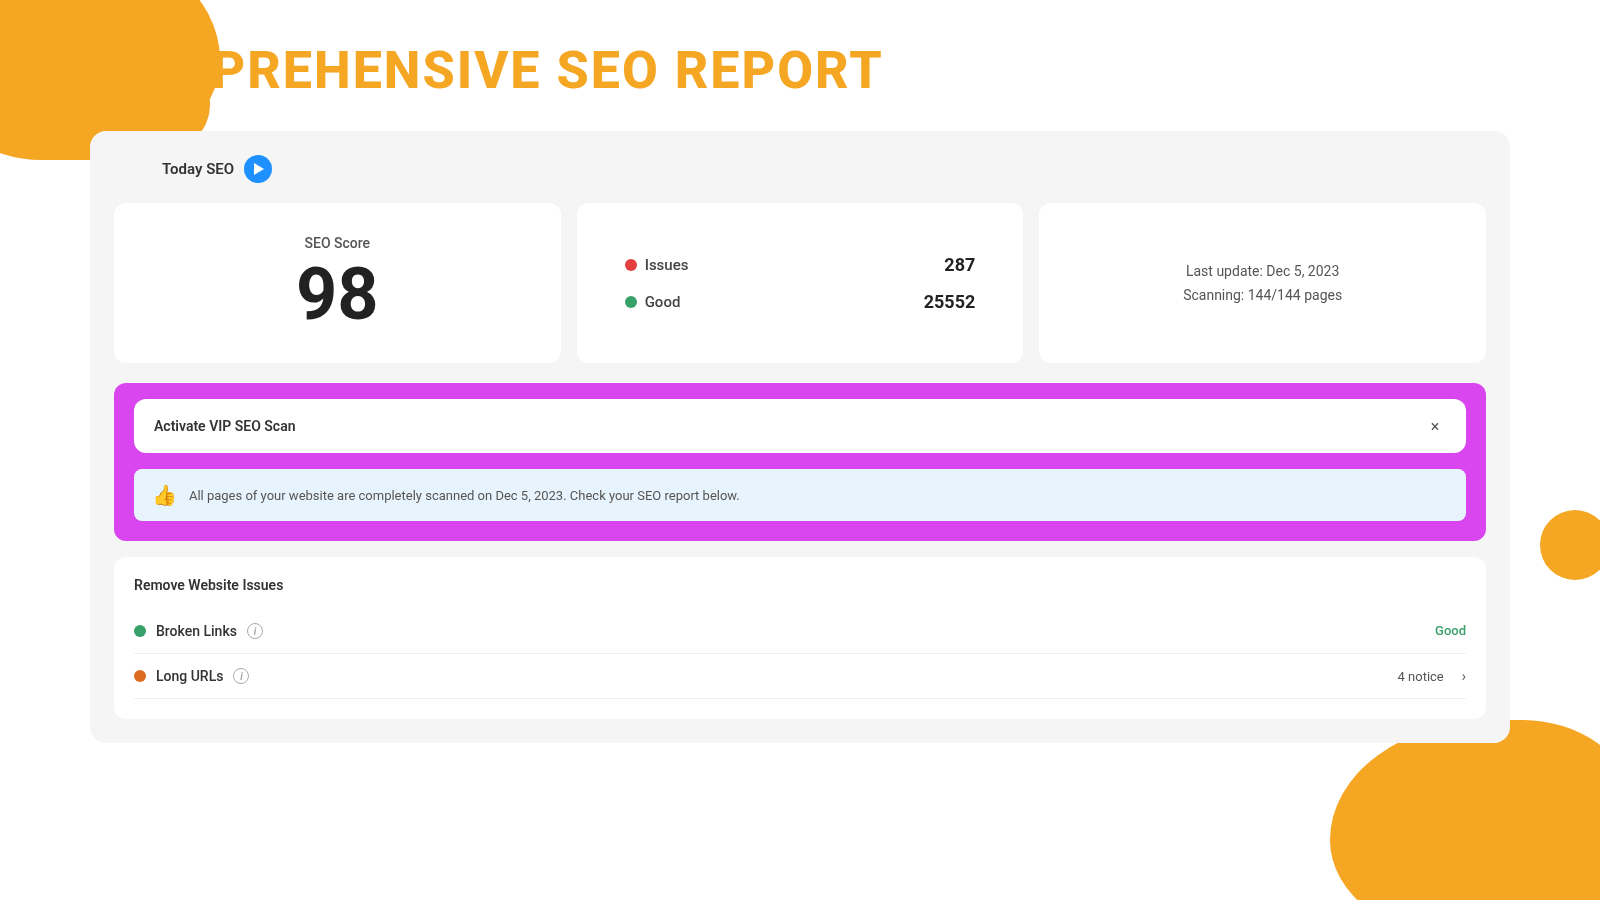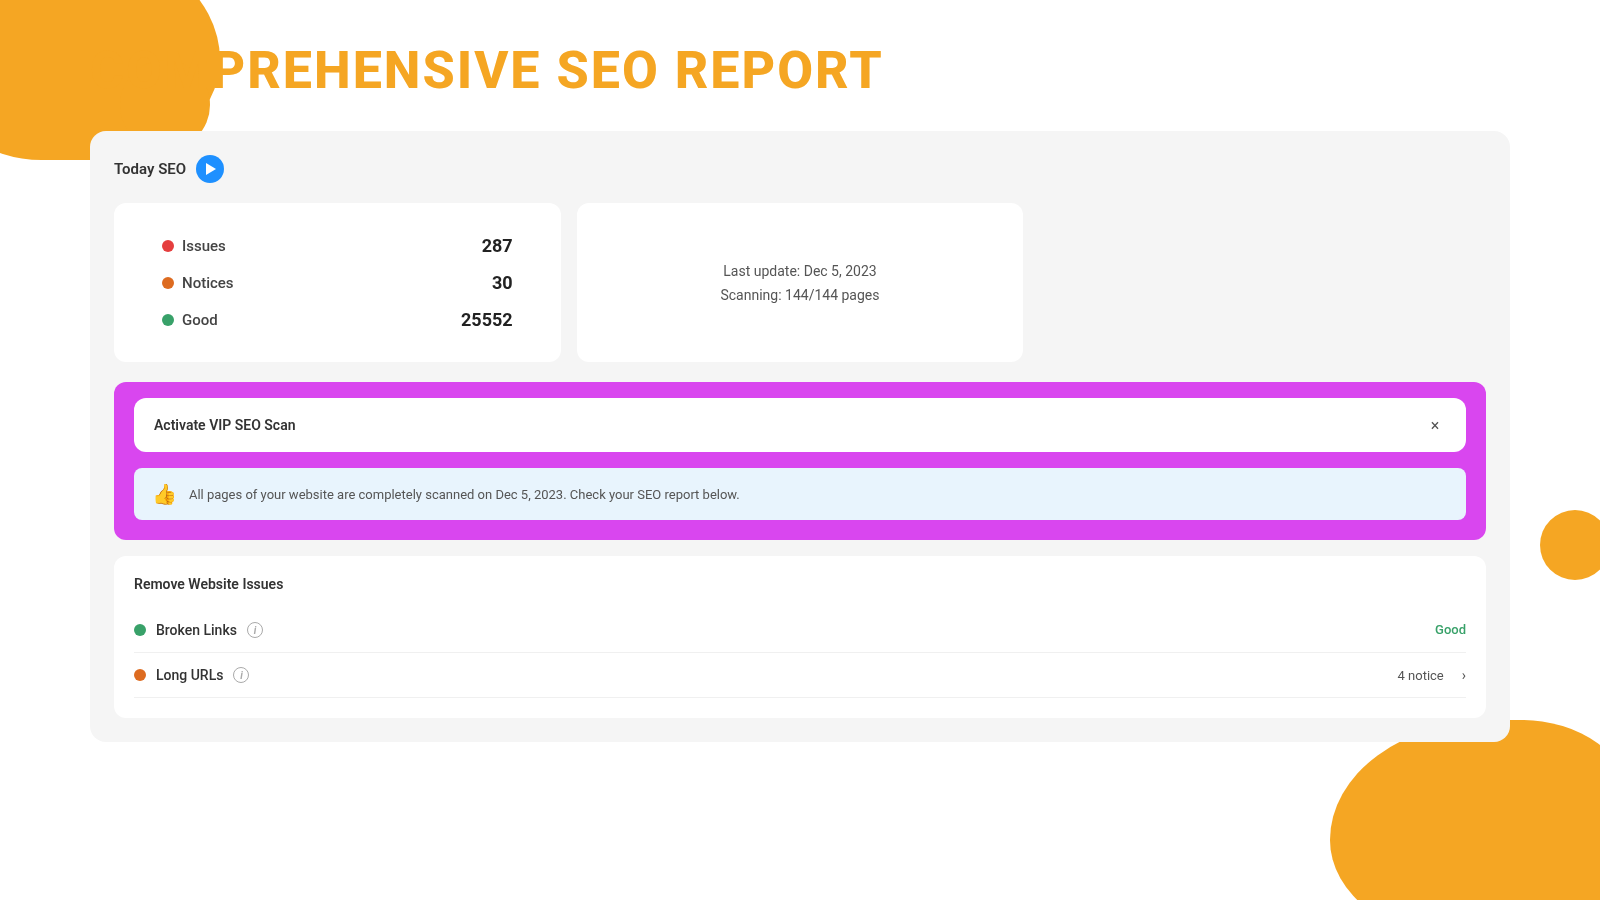--- a/index.html
+++ b/index.html
@@ -84,20 +84,21 @@
       border-radius: 16px;
       padding: 24px;
     }
 
     
     .today-seo-bar {
       display: flex;
       align-items: center;
       gap: 10px;
       margin-bottom: 20px;
+      margin-left: 48px;
     }
 
     .today-seo-label {
       font-size: 15px;
       font-weight: 600;
       color: #333;
     }
 
     .play-btn {
       width: 28px;
@@ -353,39 +354,36 @@
 
   <div class="main-card">
 
     <div class="today-seo-bar">
       <span class="today-seo-label">Today SEO</span>
       <div class="play-btn"></div>
     </div>
 
     <div class="stats-row">
 
+      <div class="stat-card stat-card-left">
+        <div class="seo-score-label">SEO Score</div>
+        <div class="seo-score-value">98</div>
+      </div>
 
       <div class="stat-card">
         <div class="issues-list">
           <div class="issue-row">
             <div class="issue-left">
               <div class="dot dot-red"></div>
               <span class="issue-label">Issues</span>
             </div>
             <span class="issue-count">287</span>
           </div>
           <div class="issue-row">
             <div class="issue-left">
-              <div class="dot dot-orange"></div>
-              <span class="issue-label">Notices</span>
-            </div>
-            <span class="issue-count">30</span>
-          </div>
-          <div class="issue-row">
-            <div class="issue-left">
               <div class="dot dot-green"></div>
               <span class="issue-label">Good</span>
             </div>
             <span class="issue-count">25552</span>
           </div>
         </div>
       </div>
 
       <div class="stat-card last-update-card">
         <div class="last-update-text">Last update: Dec 5, 2023</div>

